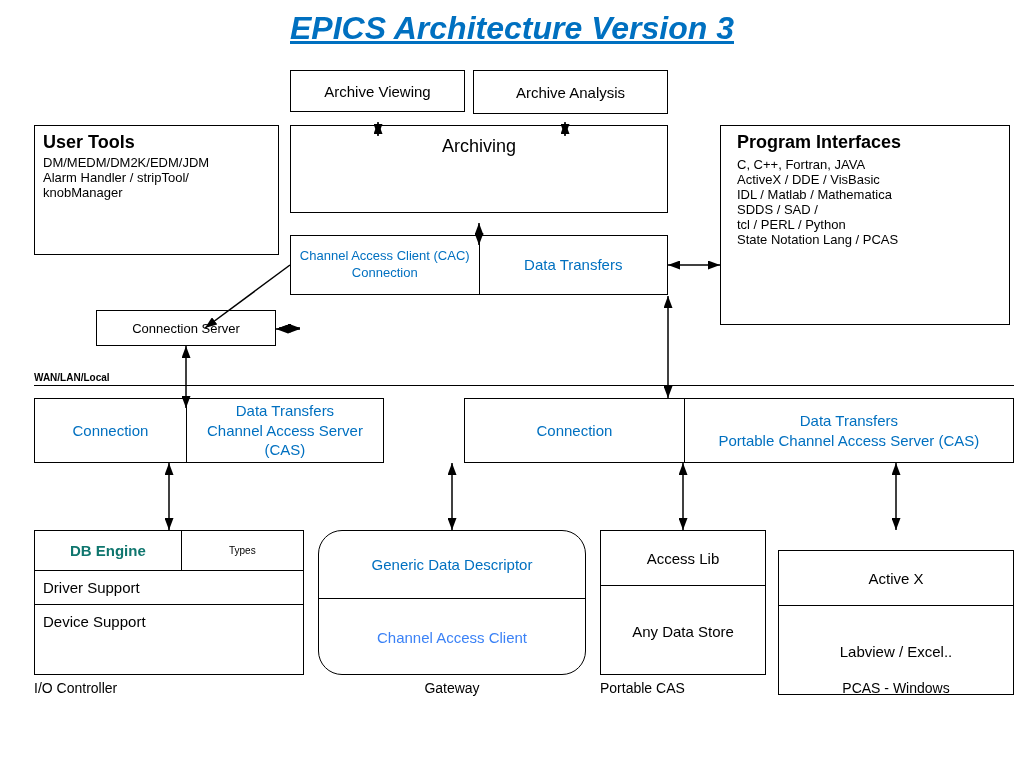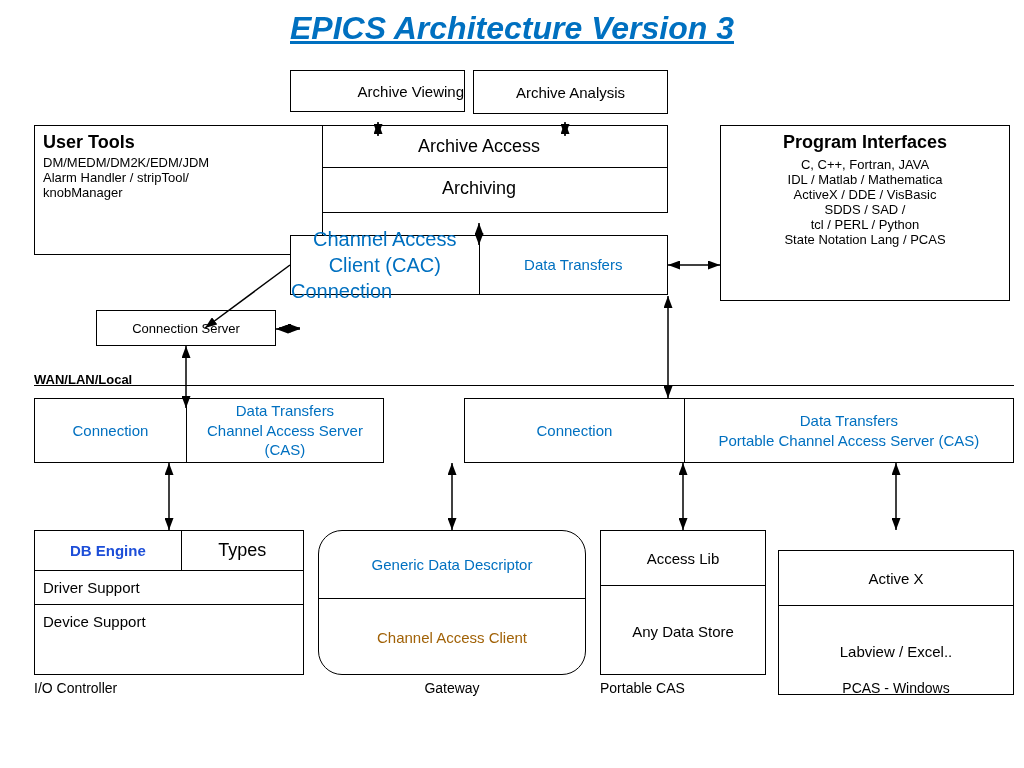--- a/index.html
+++ b/index.html
@@ -45,21 +45,21 @@
 
     
     .box-archive-viewing {
       left: 270px;
       top: 0px;
       width: 175px;
       height: 42px;
       font-size: 15px;
       display: flex;
       align-items: center;
-      justify-content: flex-end;
+      justify-content: center;
     }
 
     .box-archive-analysis {
       left: 453px;
       top: 0px;
       width: 195px;
       height: 44px;
       font-size: 15px;
       display: flex;
       align-items: center;
@@ -83,42 +83,42 @@
 
     .box-archive-combined .bottom-cell {
       padding: 10px 0;
       font-size: 18px;
     }
 
     
     .box-user-tools {
       left: 14px;
       top: 55px;
-      width: 289px;
+      width: 245px;
       height: 130px;
       font-size: 13px;
       text-align: left;
       padding: 6px 8px;
     }
 
     .box-user-tools .title-ut {
       font-size: 18px;
       font-weight: bold;
       margin-bottom: 2px;
     }
 
     
     .box-program-interfaces {
       left: 700px;
       top: 55px;
       width: 290px;
-      height: 176px;
+      height: 200px;
       font-size: 13px;
-      text-align: center;
-      padding: 6px 6px;
+      text-align: left;
+      padding: 6px 16px;
     }
 
     .box-program-interfaces .title-pi {
       font-size: 18px;
       font-weight: bold;
       margin-bottom: 4px;
     }
 
     
     .box-cac {
@@ -129,25 +129,25 @@
       font-size: 16px;
       color: #0070c0;
       display: flex;
     }
 
     .box-cac .cac-left {
       border-right: 1px solid black;
       flex: 1;
       display: flex;
       flex-direction: column;
-      align-items: flex-start;
+      align-items: center;
       justify-content: center;
       line-height: 1.3;
       color: #0070c0;
-      font-size: 20px;
+      font-size: 13px;
     }
 
     .box-cac .cac-right {
       flex: 1;
       display: flex;
       flex-direction: column;
       align-items: center;
       justify-content: center;
       line-height: 1.3;
       color: #0070c0;
@@ -164,21 +164,21 @@
       display: flex;
       align-items: center;
       justify-content: center;
     }
 
     
     .wan-lan-label {
       position: absolute;
       left: 14px;
       top: 302px;
-      font-size: 13px;
+      font-size: 10px;
       font-weight: bold;
     }
 
     
     .h-line {
       position: absolute;
       left: 14px;
       top: 315px;
       width: 980px;
       height: 1px;
@@ -259,30 +259,30 @@
       height: 40px;
     }
 
     .box-ioc .ioc-db-engine {
       border-right: 1px solid black;
       flex: 1.2;
       display: flex;
       align-items: center;
       justify-content: center;
       font-size: 15px;
-      color: #1d4ed8;
+      color: #0f766e;
       font-weight: bold;
     }
 
     .box-ioc .ioc-types {
       flex: 1;
       display: flex;
       align-items: center;
       justify-content: center;
-      font-size: 18px;
+      font-size: 10px;
     }
 
     .box-ioc .ioc-row {
       border-bottom: 1px solid black;
       padding: 8px;
       font-size: 15px;
       display: flex;
       align-items: center;
     }
 
@@ -315,21 +315,21 @@
       font-size: 15px;
       color: #0070c0;
     }
 
     .box-gateway .gw-bottom {
       height: 77px;
       display: flex;
       align-items: center;
       justify-content: center;
       font-size: 15px;
-      color: #a16207;
+      color: #3b82f6;
     }
 
     .gateway-label {
       position: absolute;
       left: 298px;
       top: 610px;
       font-size: 14px;
       width: 268px;
       text-align: center;
     }
@@ -426,36 +426,35 @@
 
     <div class="box box-archive-viewing">
       <span>Archive Viewing</span>
     </div>
 
     <div class="box box-archive-analysis">
       <span>Archive Analysis</span>
     </div>
 
     <div class="box box-archive-combined">
-      <div class="top-cell">Archive Access</div>
       <div class="bottom-cell">Archiving</div>
     </div>
 
     <div class="box box-user-tools">
       <div class="title-ut">User Tools</div>
       <div>DM/MEDM/DM2K/EDM/JDM</div>
       <div>Alarm Handler / stripTool/</div>
       <div>knobManager</div>
     </div>
 
     <div class="box box-program-interfaces">
       <div class="title-pi">Program Interfaces</div>
       <div>C, C++, Fortran, JAVA</div>
+      <div>ActiveX / DDE / VisBasic</div>
       <div>IDL / Matlab / Mathematica</div>
-      <div>ActiveX / DDE / VisBasic</div>
       <div>SDDS / SAD /</div>
       <div>tcl / PERL / Python</div>
       <div>State Notation Lang / PCAS</div>
     </div>
 
     <div class="box box-cac">
       <div class="cac-left">
         <span>Channel Access Client (CAC)</span>
         <span>Connection</span>
       </div>

